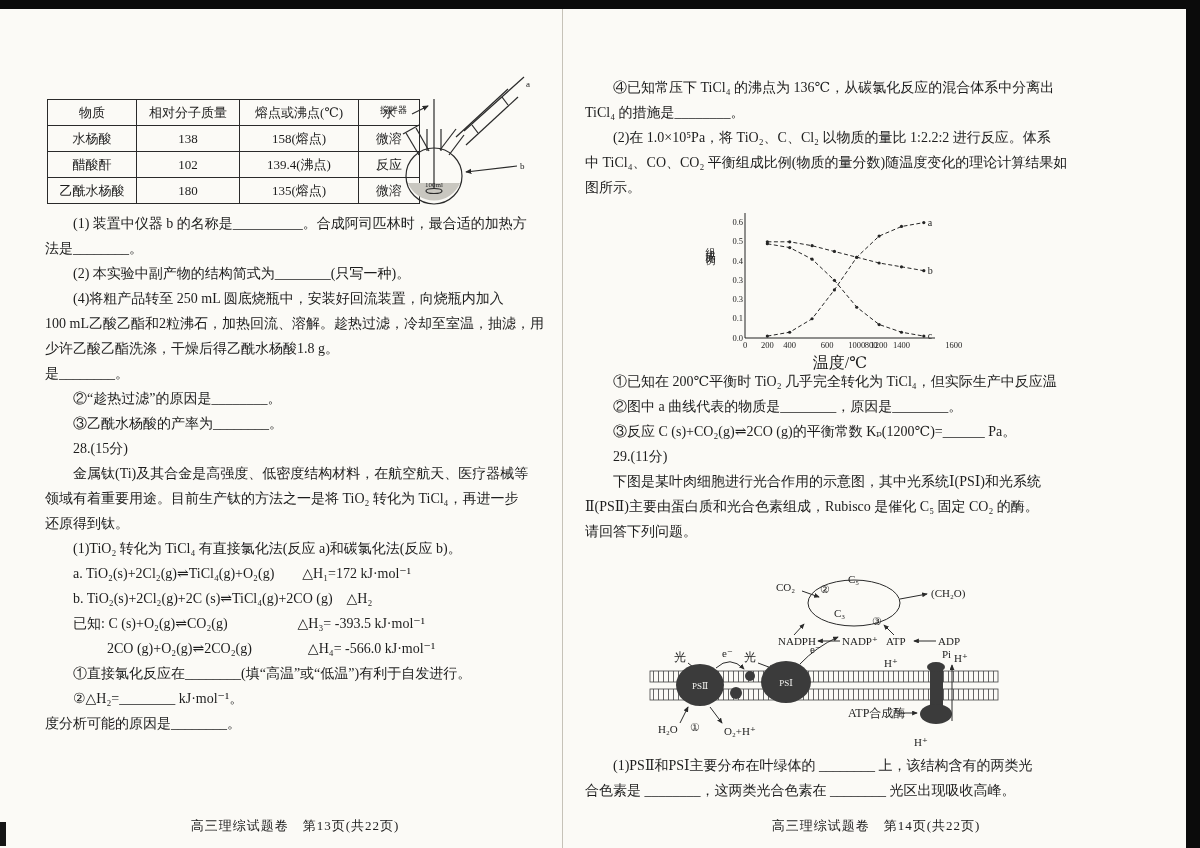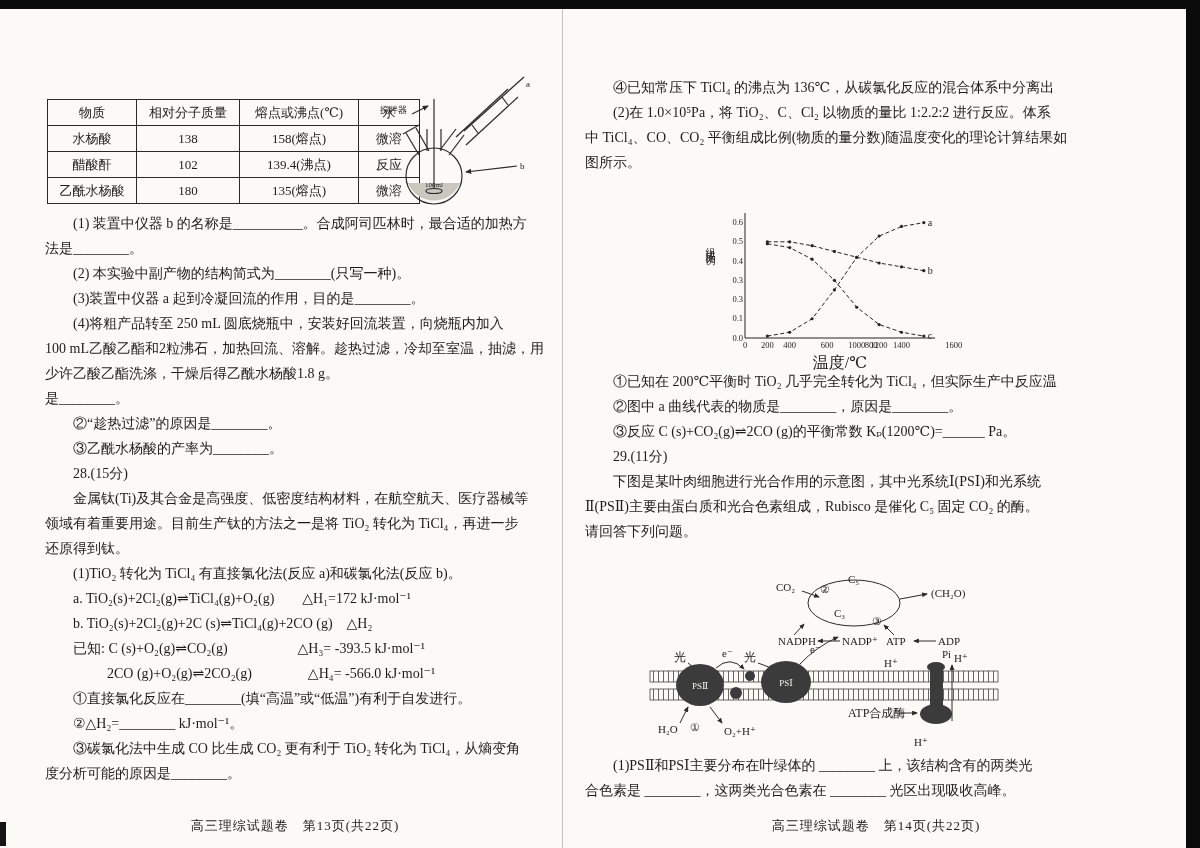--- a/index.html
+++ b/index.html
@@ -131,49 +131,48 @@
         <text x="154" y="14" class="app-text">a</text>
         <text x="148" y="96" class="app-text">b</text>
         <line x1="145" y1="93" x2="94" y2="99" class="app-stroke" marker-end="url(#arrA)"></line>
       </svg>
     </div>
 
     <div id="txtL" class="tblock">
       <div class="ln ind">(1) 装置中仪器 b 的名称是__________。合成阿司匹林时，最合适的加热方</div>
       <div class="ln">法是________。</div>
       <div class="ln ind">(2) 本实验中副产物的结构简式为________(只写一种)。</div>
-      <div class="ln ind">(3)装置中仪器 a 起到冷凝回流的作用，目的是________。</div>
       <div class="ln ind">(4)将粗产品转至 250 mL 圆底烧瓶中，安装好回流装置，向烧瓶内加入</div>
       <div class="ln">100 mL乙酸乙酯和2粒沸石，加热回流、溶解。趁热过滤，冷却至室温，抽滤，用</div>
       <div class="ln">少许乙酸乙酯洗涤，干燥后得乙酰水杨酸1.8 g。</div>
       <div class="ln">是________。</div>
       <div class="ln ind">②“趁热过滤”的原因是________。</div>
       <div class="ln ind">③乙酰水杨酸的产率为________。</div>
       <div class="ln ind">28.(15分)</div>
       <div class="ln ind">金属钛(Ti)及其合金是高强度、低密度结构材料，在航空航天、医疗器械等</div>
       <div class="ln">领域有着重要用途。目前生产钛的方法之一是将 TiO₂ 转化为 TiCl₄，再进一步</div>
       <div class="ln">还原得到钛。</div>
       <div class="ln ind">(1)TiO₂ 转化为 TiCl₄ 有直接氯化法(反应 a)和碳氯化法(反应 b)。</div>
       <div class="ln ind">a. TiO₂(s)+2Cl₂(g)⇌TiCl₄(g)+O₂(g)　　△H₁=172 kJ·mol⁻¹</div>
       <div class="ln ind">b. TiO₂(s)+2Cl₂(g)+2C (s)⇌TiCl₄(g)+2CO (g)　△H₂</div>
       <div class="ln ind">已知: C (s)+O₂(g)⇌CO₂(g)　　　　　△H₃= -393.5 kJ·mol⁻¹</div>
       <div class="ln ind2">2CO (g)+O₂(g)⇌2CO₂(g)　　　　△H₄= -566.0 kJ·mol⁻¹</div>
       <div class="ln ind">①直接氯化反应在________(填“高温”或“低温”)有利于自发进行。</div>
       <div class="ln ind">②△H₂=________ kJ·mol⁻¹。</div>
-      <div class="ln ind">③碳氯化法中生成 CO 比生成 CO₂ 更有利于 TiO₂ 转化为 TiCl₄，从熵变角</div>
       <div class="ln">度分析可能的原因是________。</div>
     </div>
 
     <div class="footer">高三理综试题卷　第13页(共22页)</div>
   </div>
 
   <div class="page" id="pageR">
 
     <div id="txtRA" class="tblock">
       <div class="ln ind">④已知常压下 TiCl₄ 的沸点为 136℃，从碳氯化反应的混合体系中分离出</div>
+      <div class="ln">TiCl₄ 的措施是________。</div>
       <div class="ln ind">(2)在 1.0×10⁵Pa，将 TiO₂、C、Cl₂ 以物质的量比 1:2.2:2 进行反应。体系</div>
       <div class="ln">中 TiCl₄、CO、CO₂ 平衡组成比例(物质的量分数)随温度变化的理论计算结果如</div>
       <div class="ln">图所示。</div>
     </div>
 
     <div id="chart">
       <div id="chart-ylabel">组成比例</div>
       <div id="ytick-box">
           <div class="ytick" style="top: 119.5px;">0.0</div>
           <div class="ytick" style="top: 100.269px;">0.1</div>

